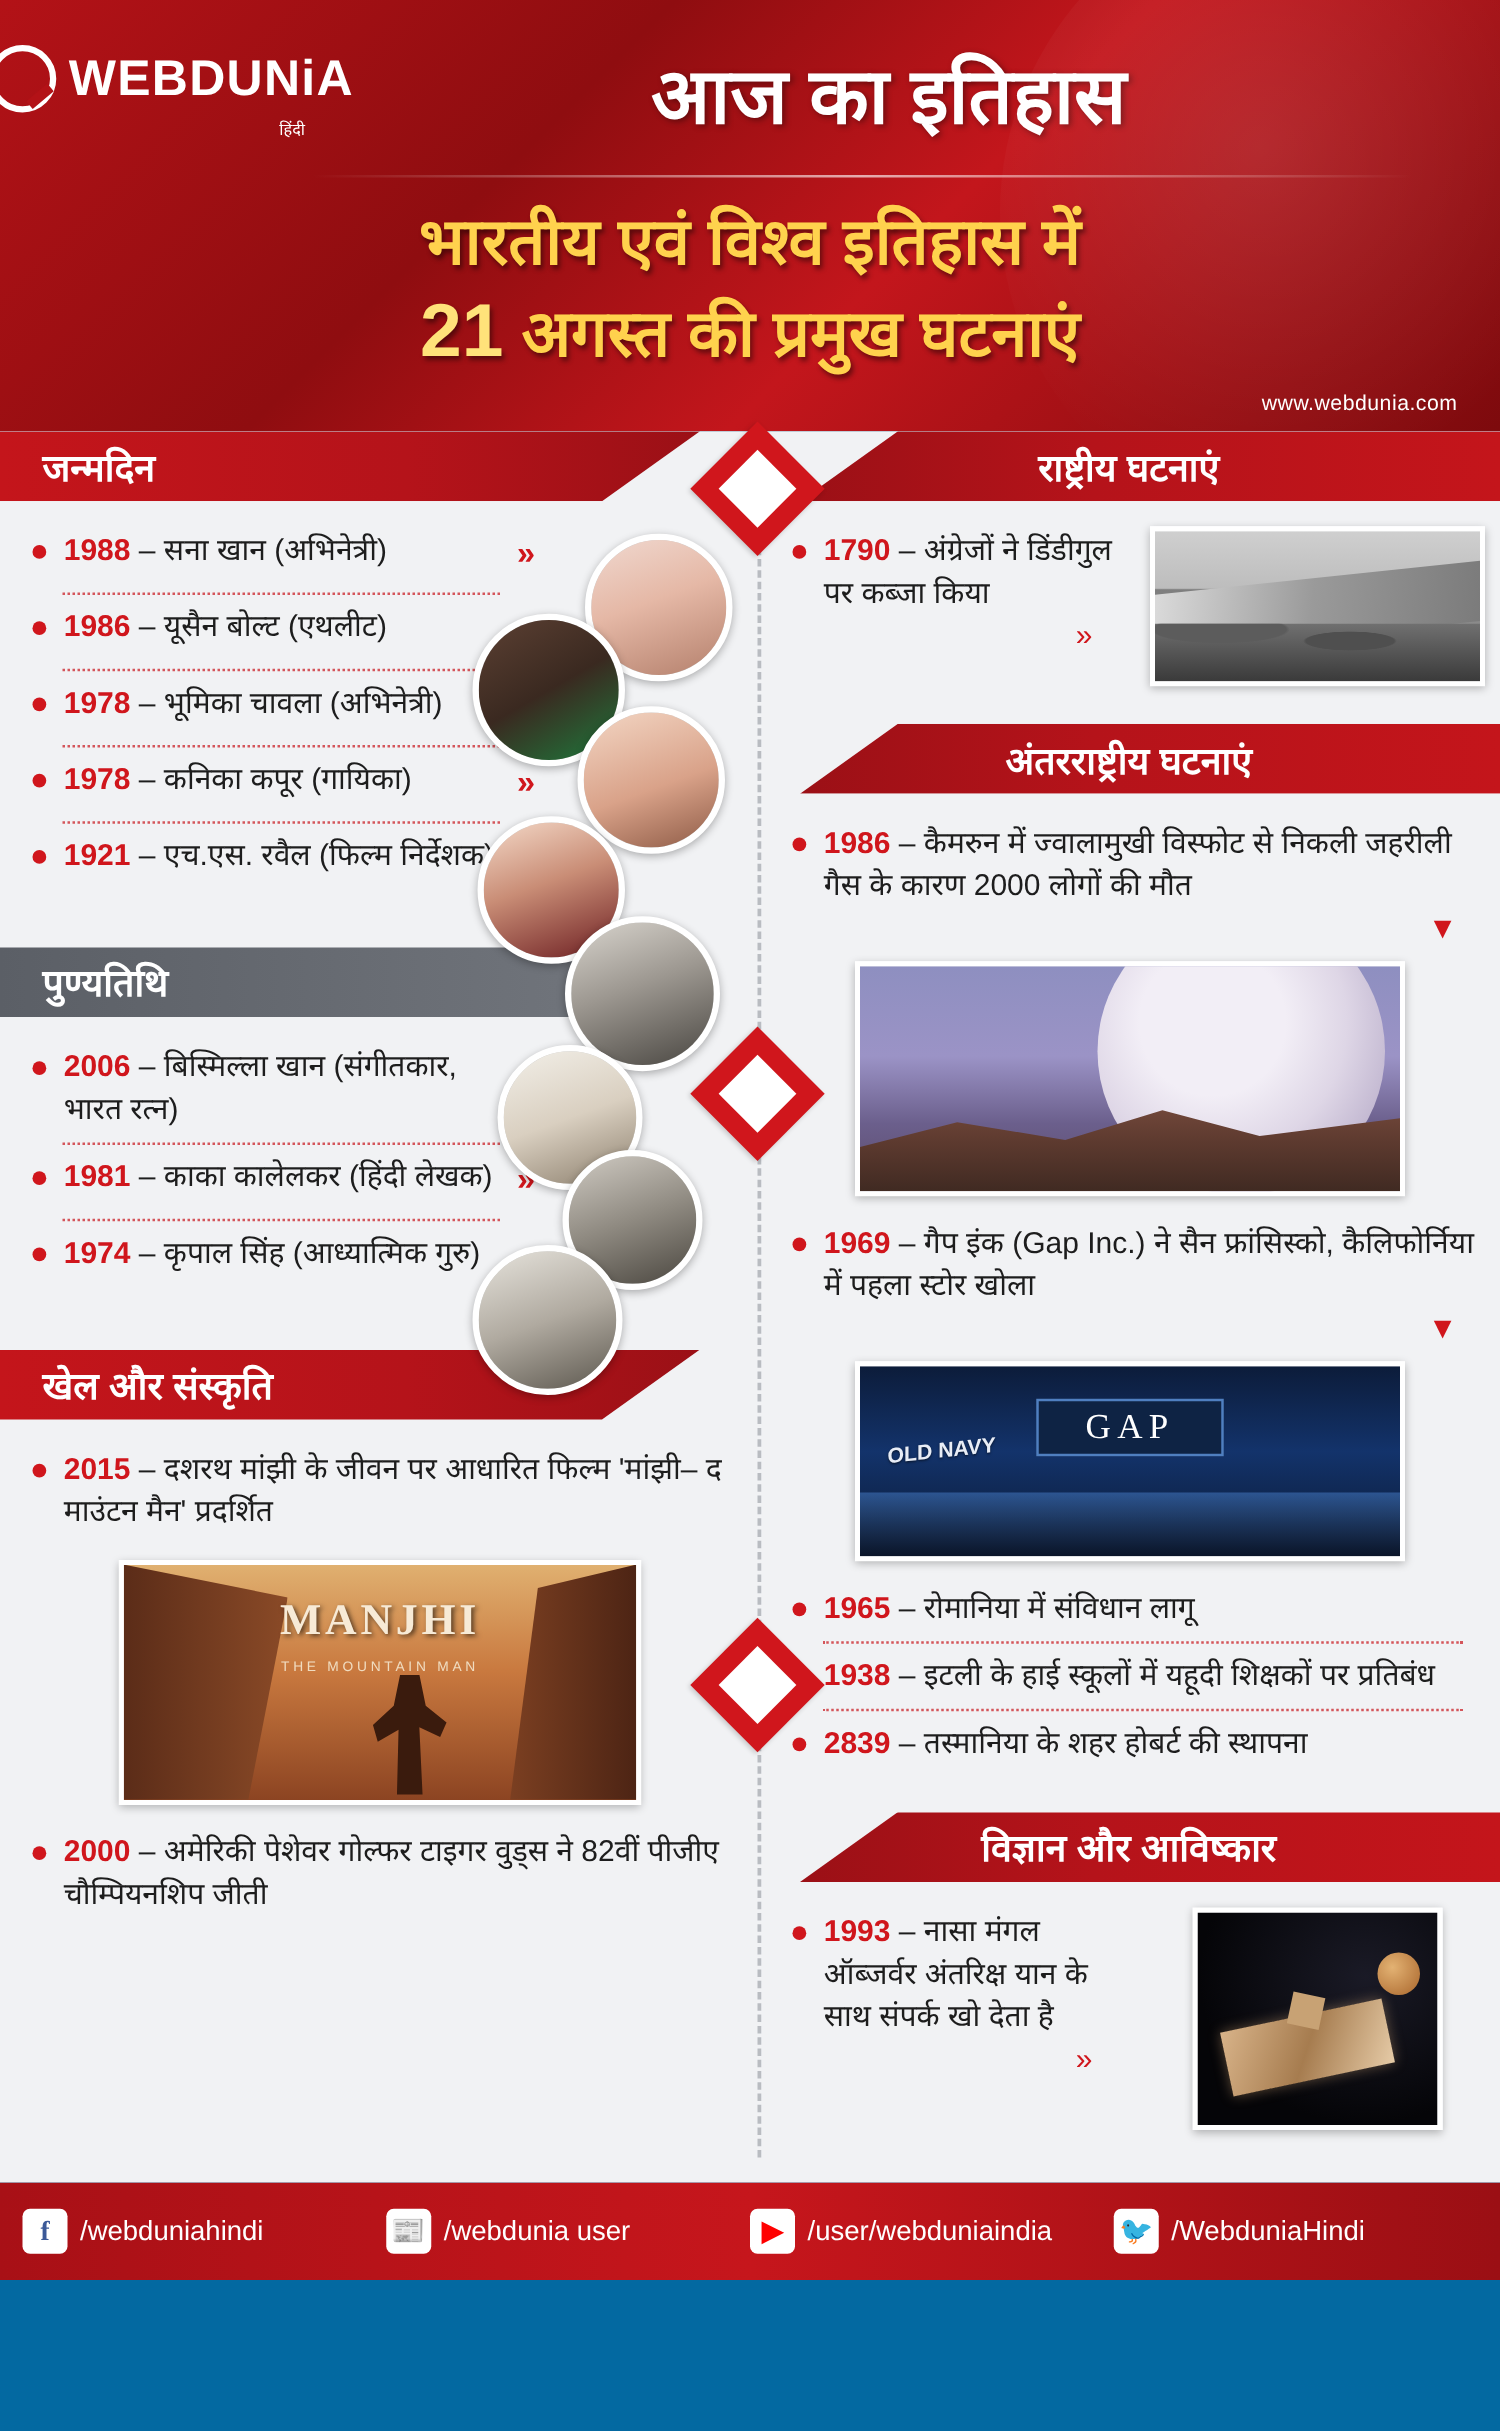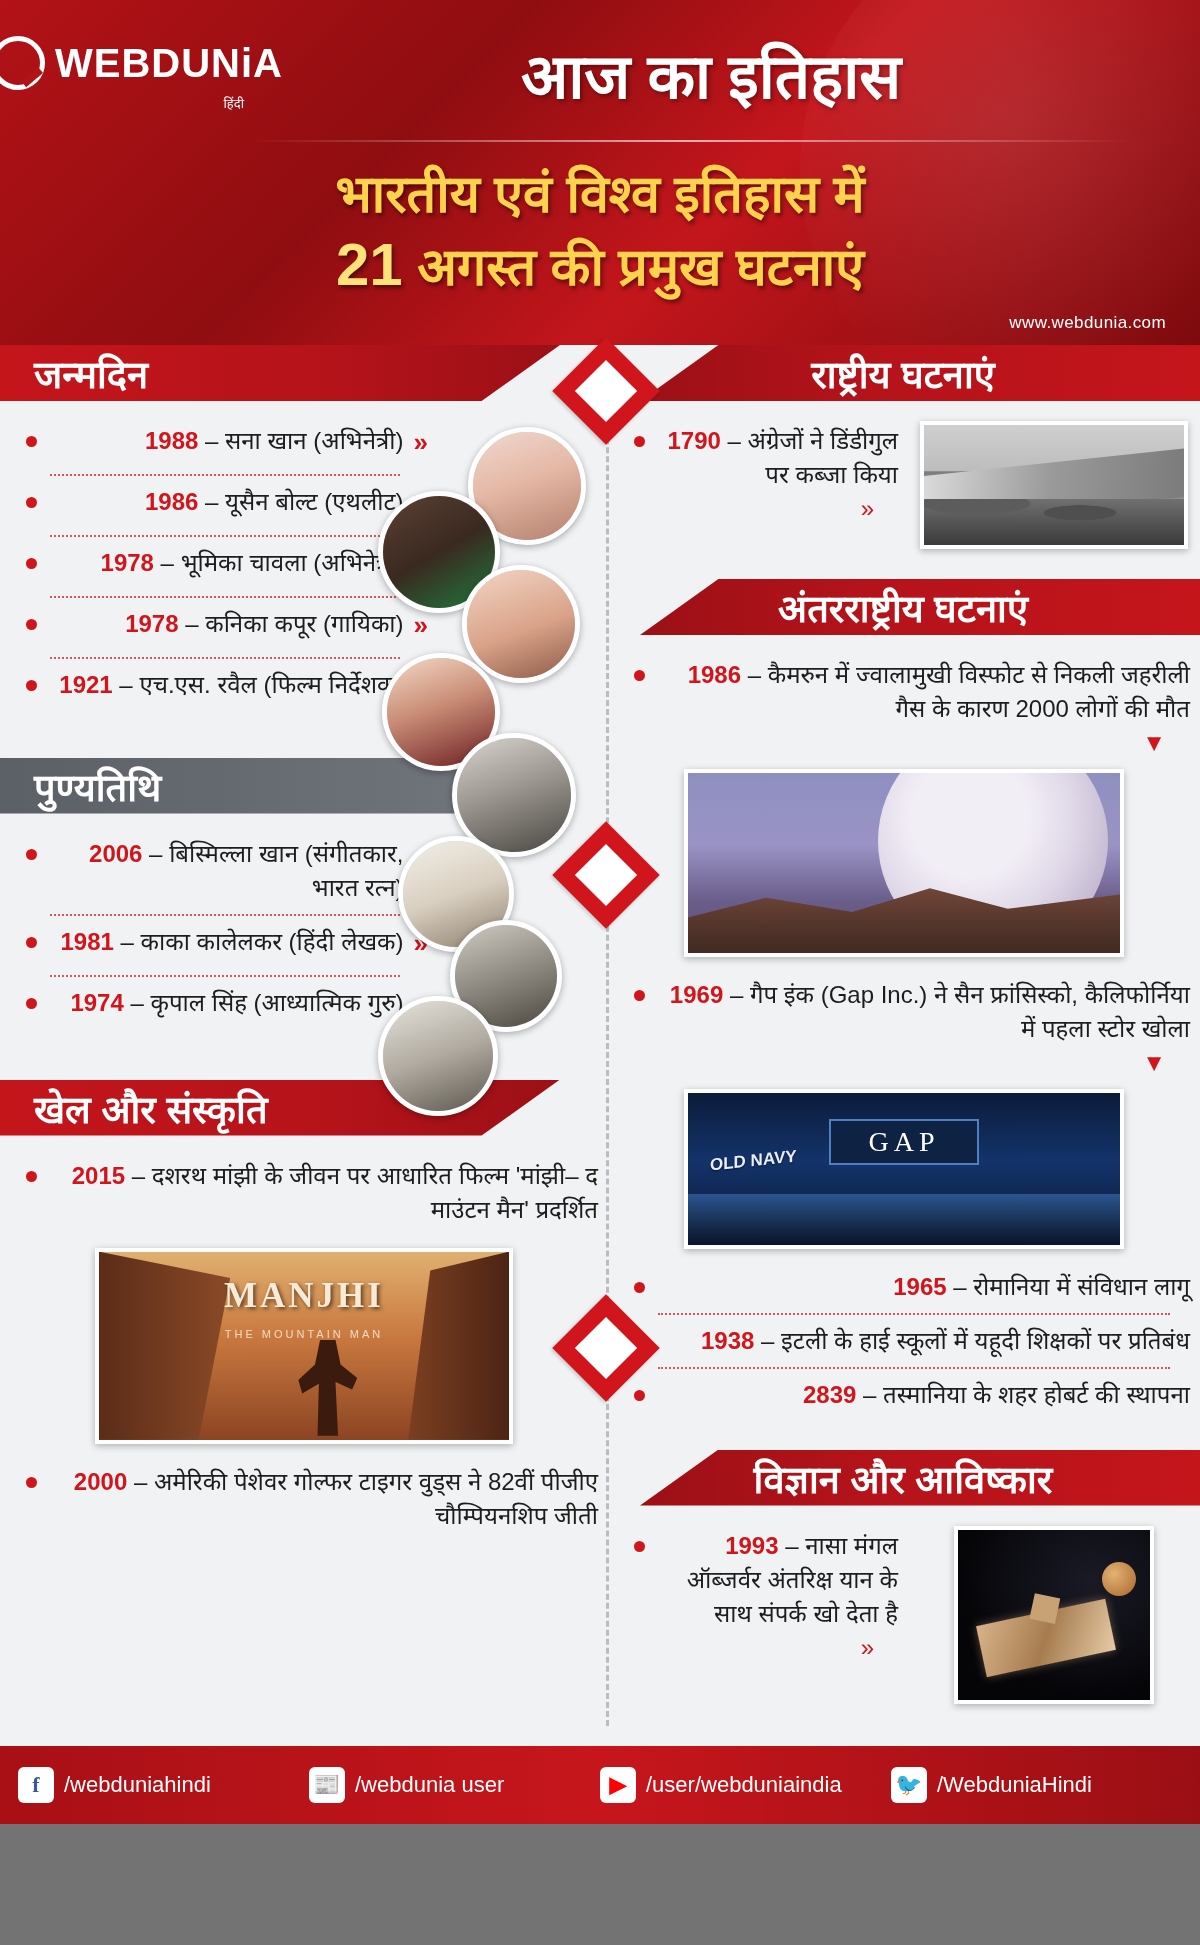--- a/index.html
+++ b/index.html
@@ -8,21 +8,21 @@
     background: #ffffff;
   }
   body {
     width: 1200px;
     font-family: "Liberation Sans", sans-serif;
   }
   .page {
     position: relative;
     width: 1200px;
     min-height: 1945px;
-    background: #737373;
+    background: #0369a1;
     overflow: hidden;
   }
 
   
   .header {
     position: relative;
     width: 100%;
     height: 345px;
     background: linear-gradient(135deg, #b31217 0%, #8f0d10 35%, #c3161c 60%, #7d0a0d 100%);
     overflow: hidden;
@@ -164,21 +164,21 @@
   .d2 { top: 492px; }
   .d3 { top: 965px; }
 
   
   .ribbon {
     position: relative;
     height: 56px;
     display: flex;
     align-items: center;
     color: #ffffff;
-    font-size: 38px;
+    font-size: 30px;
     font-weight: bold;
     margin: 0 0 14px 0;
   }
   .ribbon-left {
     padding-left: 34px;
     background: linear-gradient(to right, #c4151b 0%, #b5131a 58%, #9b1016 100%);
     width: 560px;
     clip-path: polygon(0 0, 100% 0, 86% 100%, 0% 100%);
   }
   .ribbon-left.dark {
@@ -196,21 +196,20 @@
   
   .items { position: relative; }
   .item {
     position: relative;
     display: flex;
     align-items: flex-start;
     padding: 9px 0 9px 0;
     font-size: 24px;
     line-height: 1.42;
     color: #1d1d1d;
-    text-align: right;
   }
   .bullet {
     flex: 0 0 auto;
     width: 11px; height: 11px;
     background: #d0161c;
     border-radius: 50%;
     margin: 12px 14px 0 26px;
   }
   .item-text { flex: 1; padding-right: 10px; }
   .yr {

